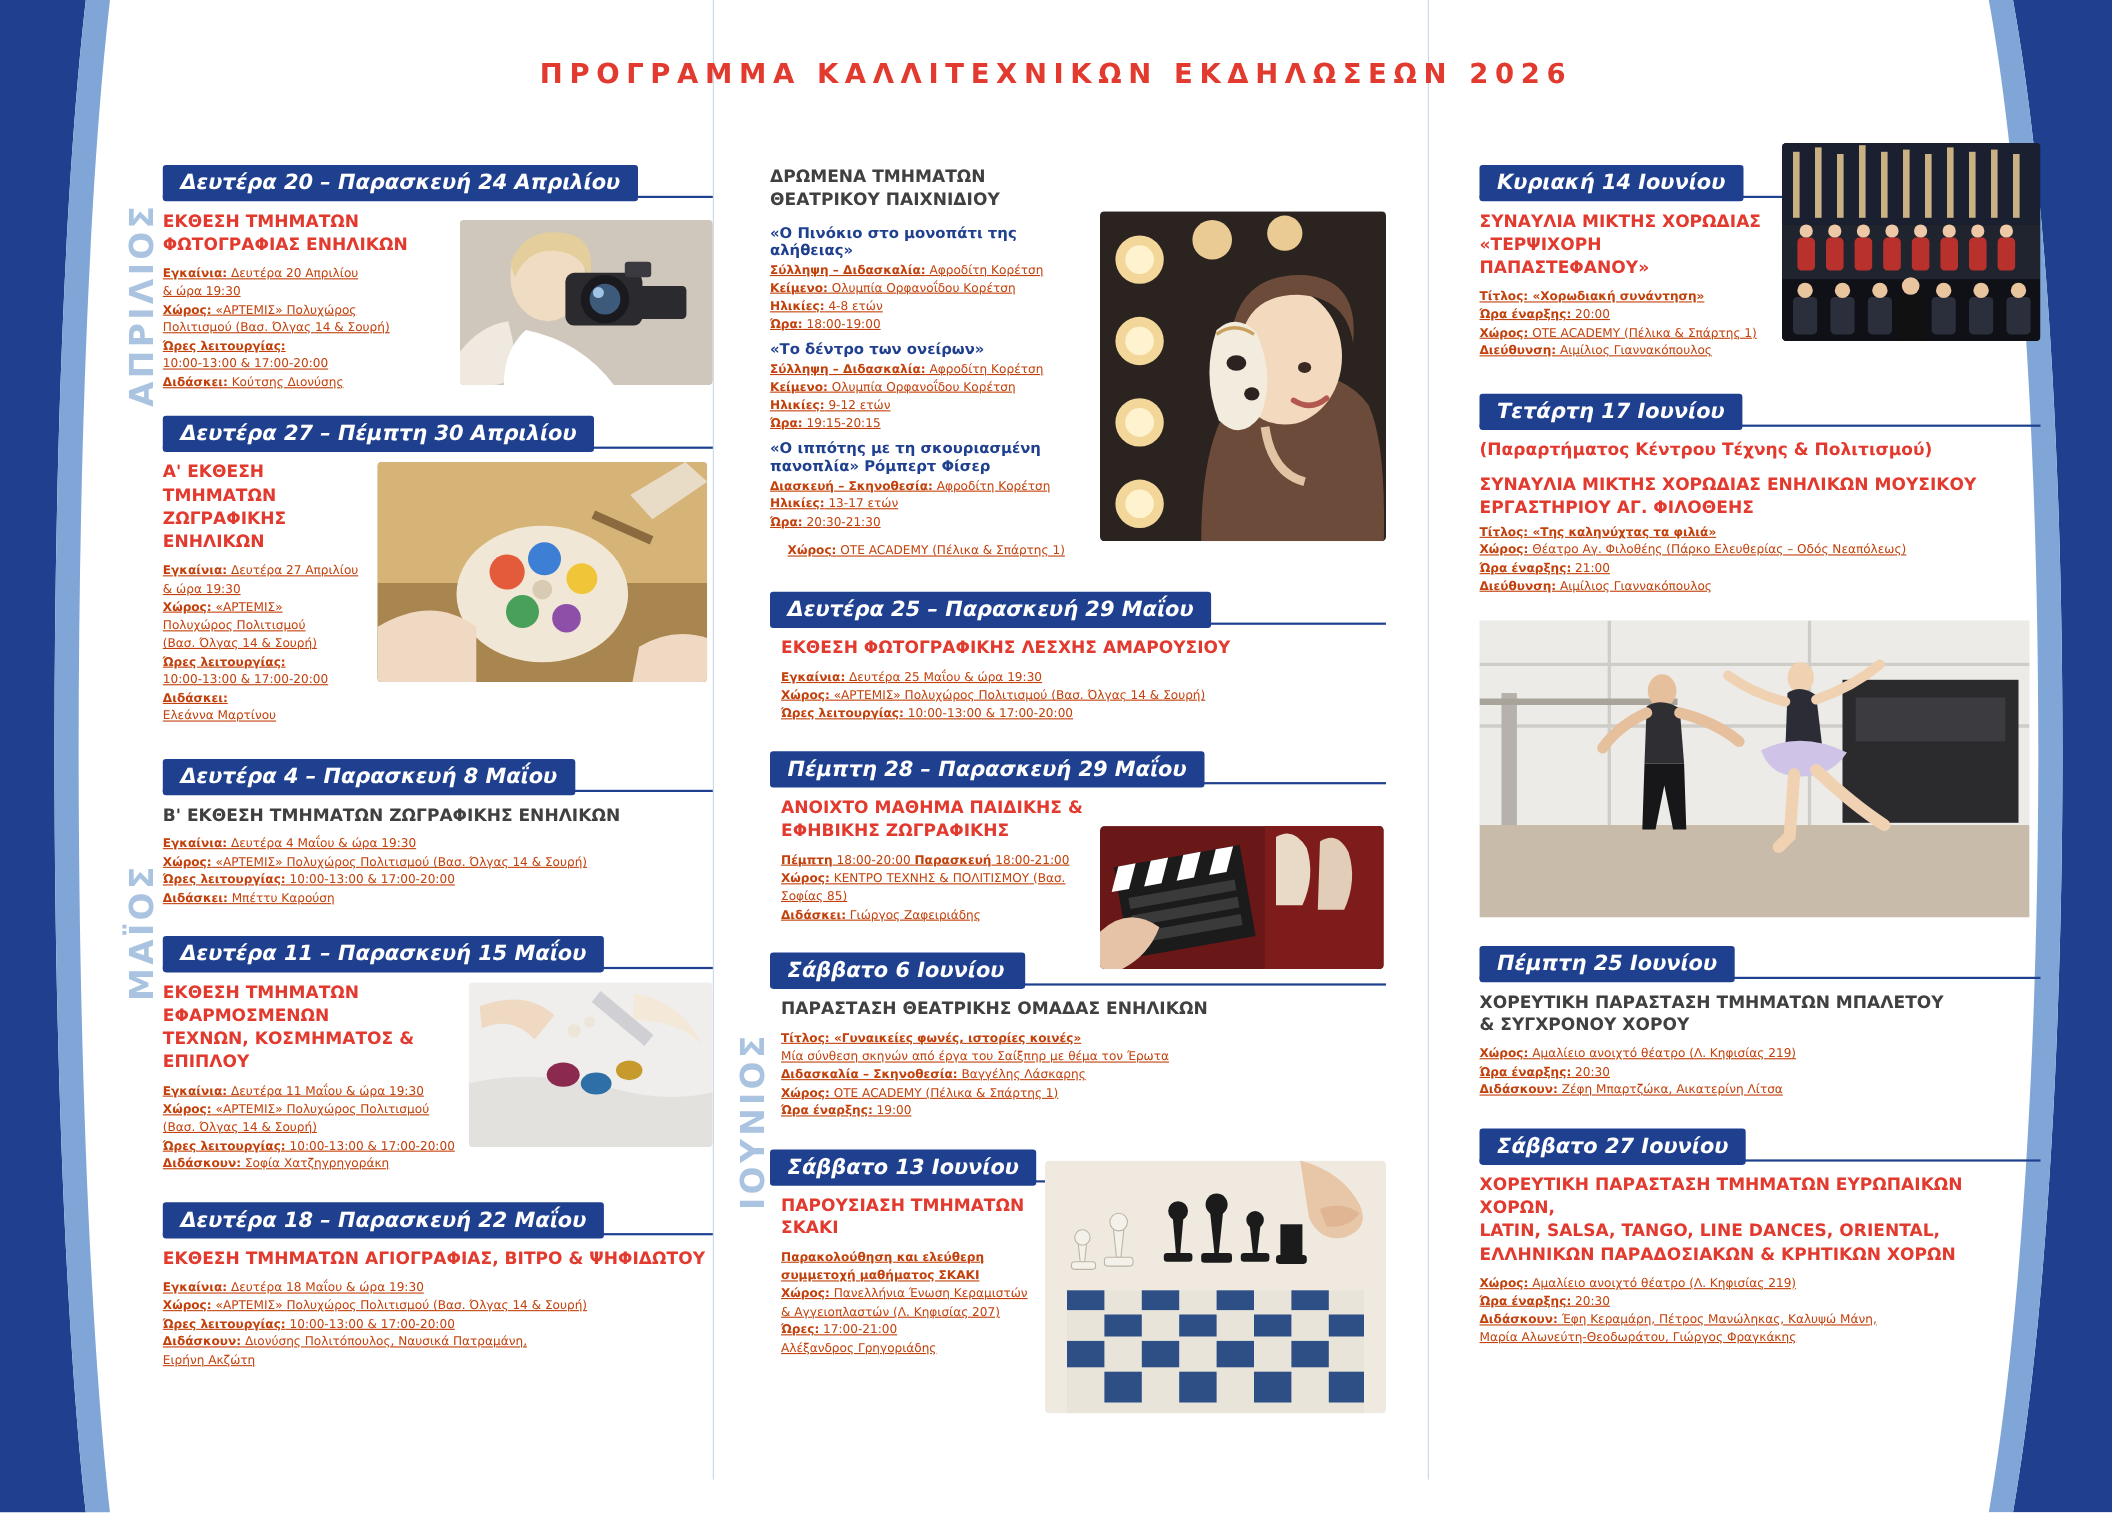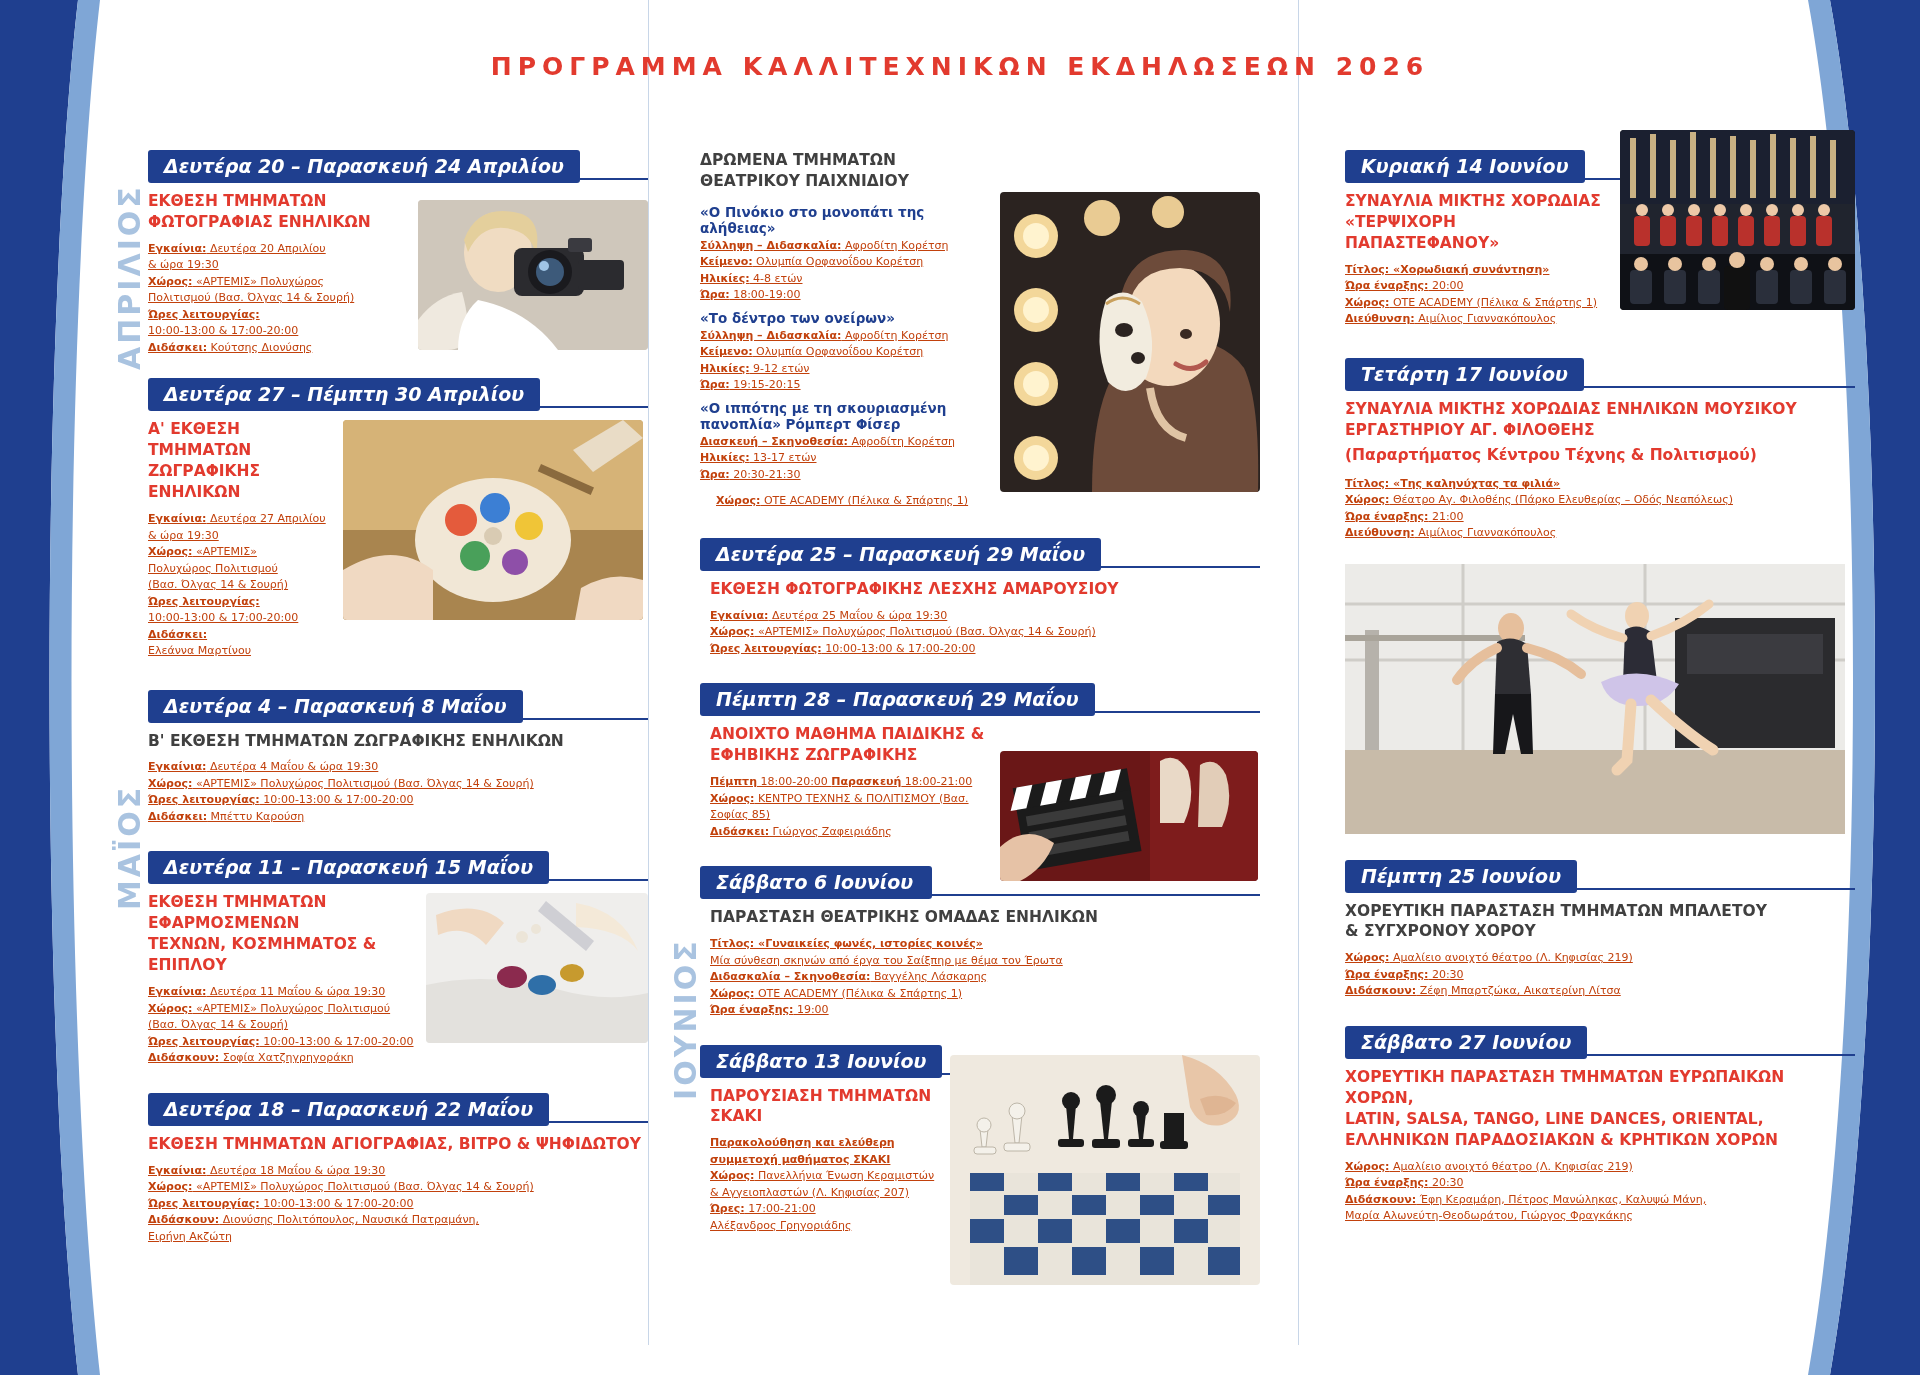--- a/index.html
+++ b/index.html
@@ -490,23 +490,23 @@
         <b>Χώρος:</b> ΟΤΕ ACADEMY (Πέλικα &amp; Σπάρτης 1)<br>
         <b>Διεύθυνση:</b> Αιμίλιος Γιαννακόπουλος
       </div>
     </div>
   </div>
 
   <div class="event" style="margin-bottom:22px;">
     <div class="banner-wrap">
       <div class="banner small">Τετάρτη 17 Ιουνίου</div>
     </div>
+    <div class="ev-head" style="font-weight:bold;margin-bottom:10px;">(Παραρτήματος Κέντρου Τέχνης &amp; Πολιτισμού)</div>
     <div class="ev-head" style="white-space:pre-line;margin-bottom:4px;">ΣΥΝΑΥΛΙΑ ΜΙΚΤΗΣ ΧΟΡΩΔΙΑΣ ΕΝΗΛΙΚΩΝ ΜΟΥΣΙΚΟΥ
 ΕΡΓΑΣΤΗΡΙΟΥ ΑΓ. ΦΙΛΟΘΕΗΣ</div>
-    <div class="ev-head" style="font-weight:bold;margin-bottom:10px;">(Παραρτήματος Κέντρου Τέχνης &amp; Πολιτισμού)</div>
     <div class="body">
       <b>Τίτλος: «Της καληνύχτας τα φιλιά»</b><br>
       <b>Χώρος:</b> Θέατρο Αγ. Φιλοθέης (Πάρκο Ελευθερίας – Οδός Νεαπόλεως)<br>
       <b>Ώρα έναρξης:</b> 21:00<br>
       <b>Διεύθυνση:</b> Αιμίλιος Γιαννακόπουλος
     </div>
   </div>
 
   <div style="position:relative;width:500px;height:270px;margin-bottom:26px;">
     <svg width="500" height="270" viewBox="0 0 500 270">

